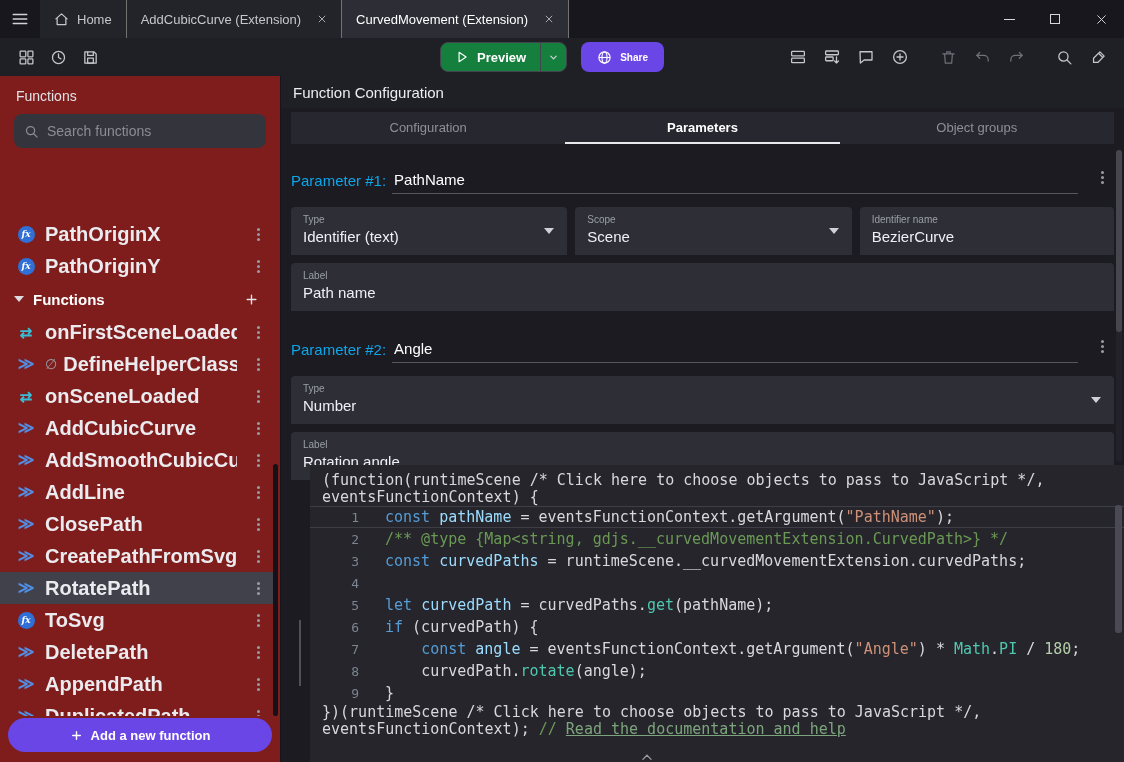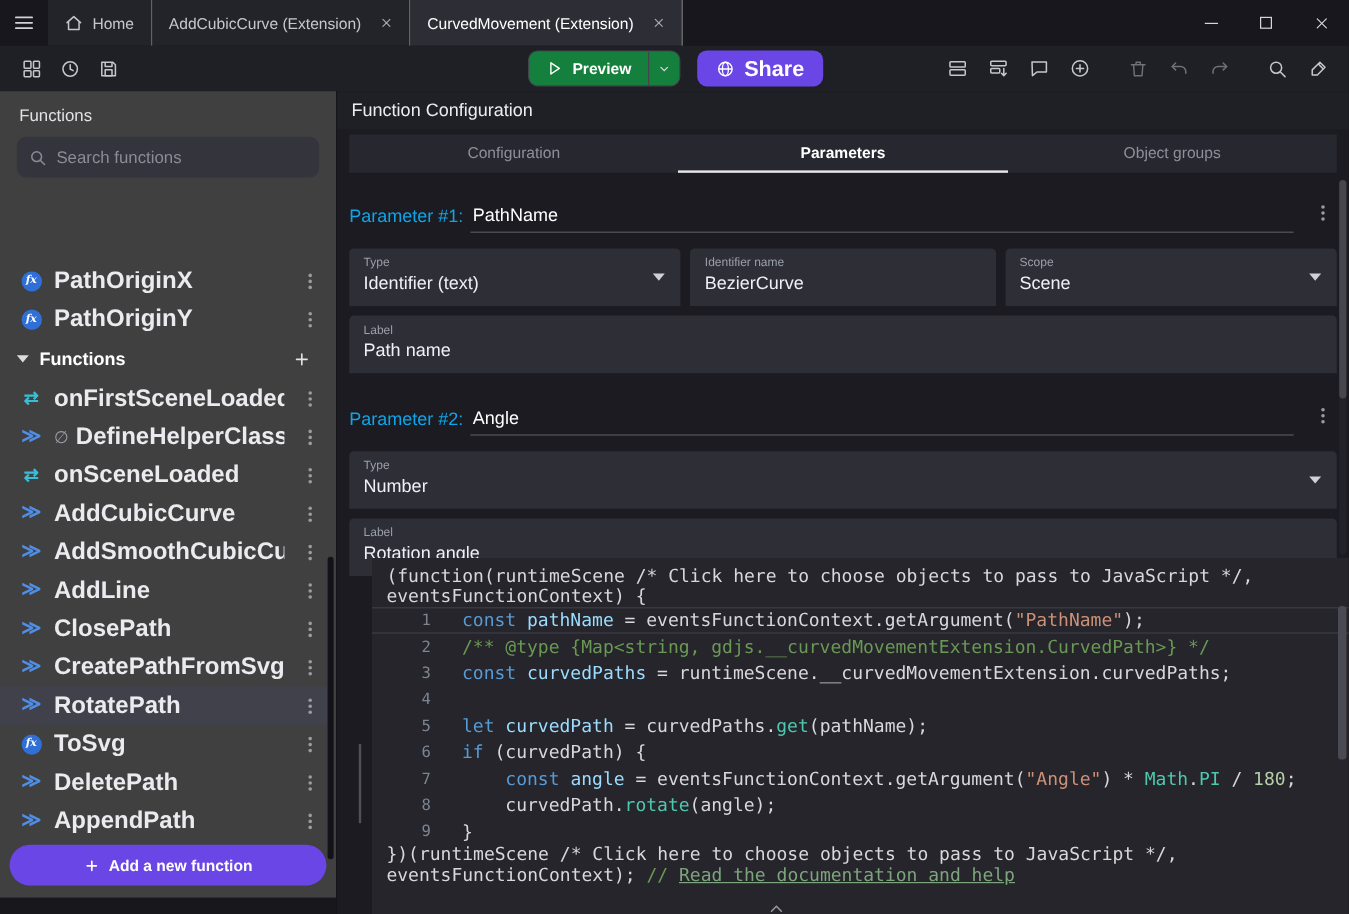--- a/index.html
+++ b/index.html
@@ -19,26 +19,26 @@
   .tb-spacer { flex:1; }
 
   
   #toolbar { height:38px; background:#1f1f26; display:flex; align-items:center; padding:0 12px; }
   .icon-btn { width:28px; height:28px; display:flex; align-items:center; justify-content:center; color:#c6c6cc; cursor:pointer; flex:none; }
   .icon-btn.dim { color:#70707a; }
   .lgroup { display:flex; gap:4px; }
   .preview { display:flex; align-items:stretch; height:30px; background:#15803d; border:1px solid #44444f; border-radius:8px; overflow:hidden; margin-left:336px; cursor:pointer; }
   .preview-main { display:flex; gap:8px; padding:0 14px; align-items:center; font-weight:700; font-size:13px; color:#fff; }
   .preview-dd { width:26px; border-left:1px solid #44444f; display:flex; align-items:center; justify-content:center; color:#d6d6dc; }
-  .share { display:flex; gap:8px; align-items:center; height:30px; padding:0 16px; background:#6a46e6; border:none; border-radius:8px; font-weight:700; font-size:18px; color:#fff; margin-left:14px; cursor:pointer; font-family:inherit; }
+  .share { display:flex; gap:8px; align-items:center; height:30px; padding:0 16px; background:#6a46e6; border:none; border-radius:8px; font-weight:700; font-size:10px; color:#fff; margin-left:14px; cursor:pointer; font-family:inherit; }
   .rgroup { margin-left:auto; display:flex; gap:6px; align-items:center; }
   .rgroup .gap { width:8px; }
 
   
-  #sidebar { position:absolute; top:76px; left:0; width:280px; bottom:14px; background:#404040; }
+  #sidebar { position:absolute; top:76px; left:0; width:280px; bottom:0; background:#7f1d1d; }
   .sb-title { padding:12px 16px 4px; font-size:14px; color:#e2e2e6; }
   .search { margin:6px 14px 0; height:34px; background:#34343d; border-radius:8px; display:flex; align-items:center; gap:8px; padding:0 10px; color:#8c8c96; }
   .search input { flex:1; background:transparent; border:none; outline:none; color:#d8d8de; font-size:14px; font-family:inherit; }
   .search input::placeholder { color:#8c8c96; }
   .fn-list { position:absolute; top:150px; bottom:46px; left:0; right:6px; overflow:hidden; }
   .fn-item { height:32px; display:flex; align-items:center; gap:9px; padding:0 4px 0 16px; cursor:pointer; }
   .fn-item.selected { background:#41414c; }
   .fn-item .label { flex:1; font-size:20px; font-weight:700; color:#ebebef; white-space:nowrap; overflow:hidden; }
   .fn-icon { width:20px; flex:none; display:flex; align-items:center; justify-content:center; }
   .fx-badge { width:17px; height:17px; border-radius:50%; background:#2f6fd6; color:#fff; font:italic 700 9px "DejaVu Serif",serif; display:flex; align-items:center; justify-content:center; }
@@ -446,28 +446,28 @@
       <div class="kebab">
           <i></i>
         </div>
     </div>
     <div class="field-row">
       <div class="field">
         <div class="f-label">Type</div>
         <div class="f-value">Identifier (text)</div>
         <span class="dd"></span>
       </div>
-      <div class="field nodd">
-        <div class="f-label">Identifier name</div>
-        <div class="f-value">BezierCurve</div>
-      </div>
       <div class="field">
         <div class="f-label">Scope</div>
         <div class="f-value">Scene</div>
         <span class="dd"></span>
+      </div>
+      <div class="field nodd">
+        <div class="f-label">Identifier name</div>
+        <div class="f-value">BezierCurve</div>
       </div>
     </div>
     <div class="field full nodd">
       <div class="f-label">Label</div>
       <div class="f-value">Path name</div>
     </div>
 
     <div class="param-head second">
       <span class="ph-label">Parameter #2:</span>
       <div class="ph-name"><span>Angle</span></div>

